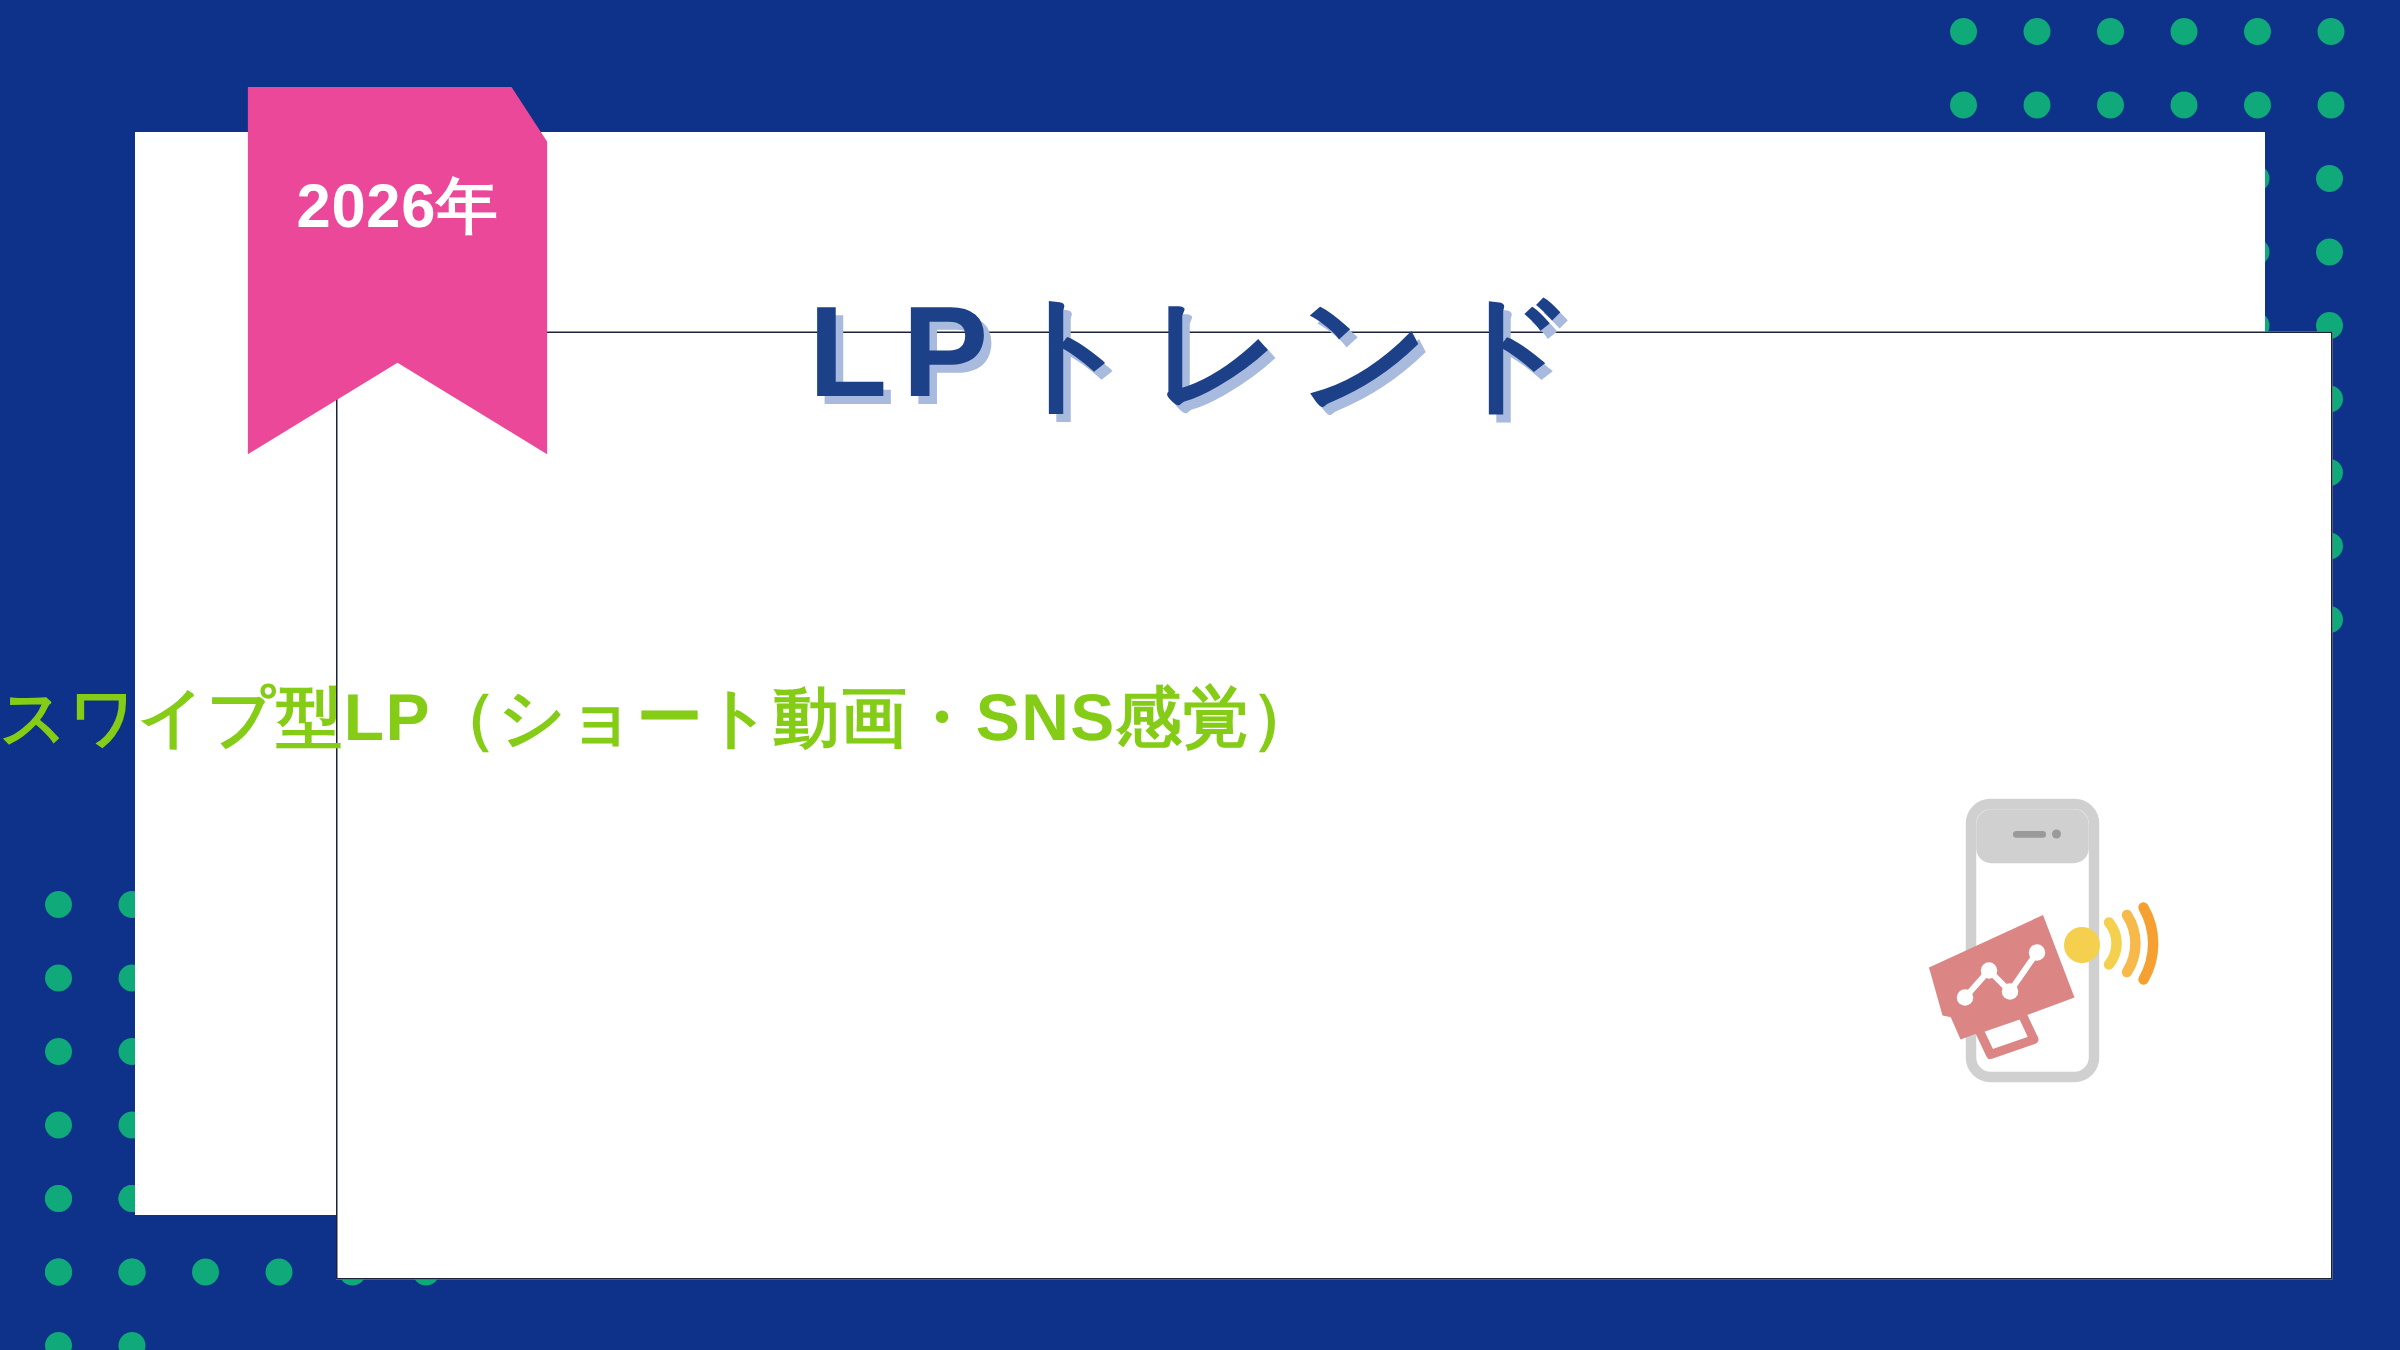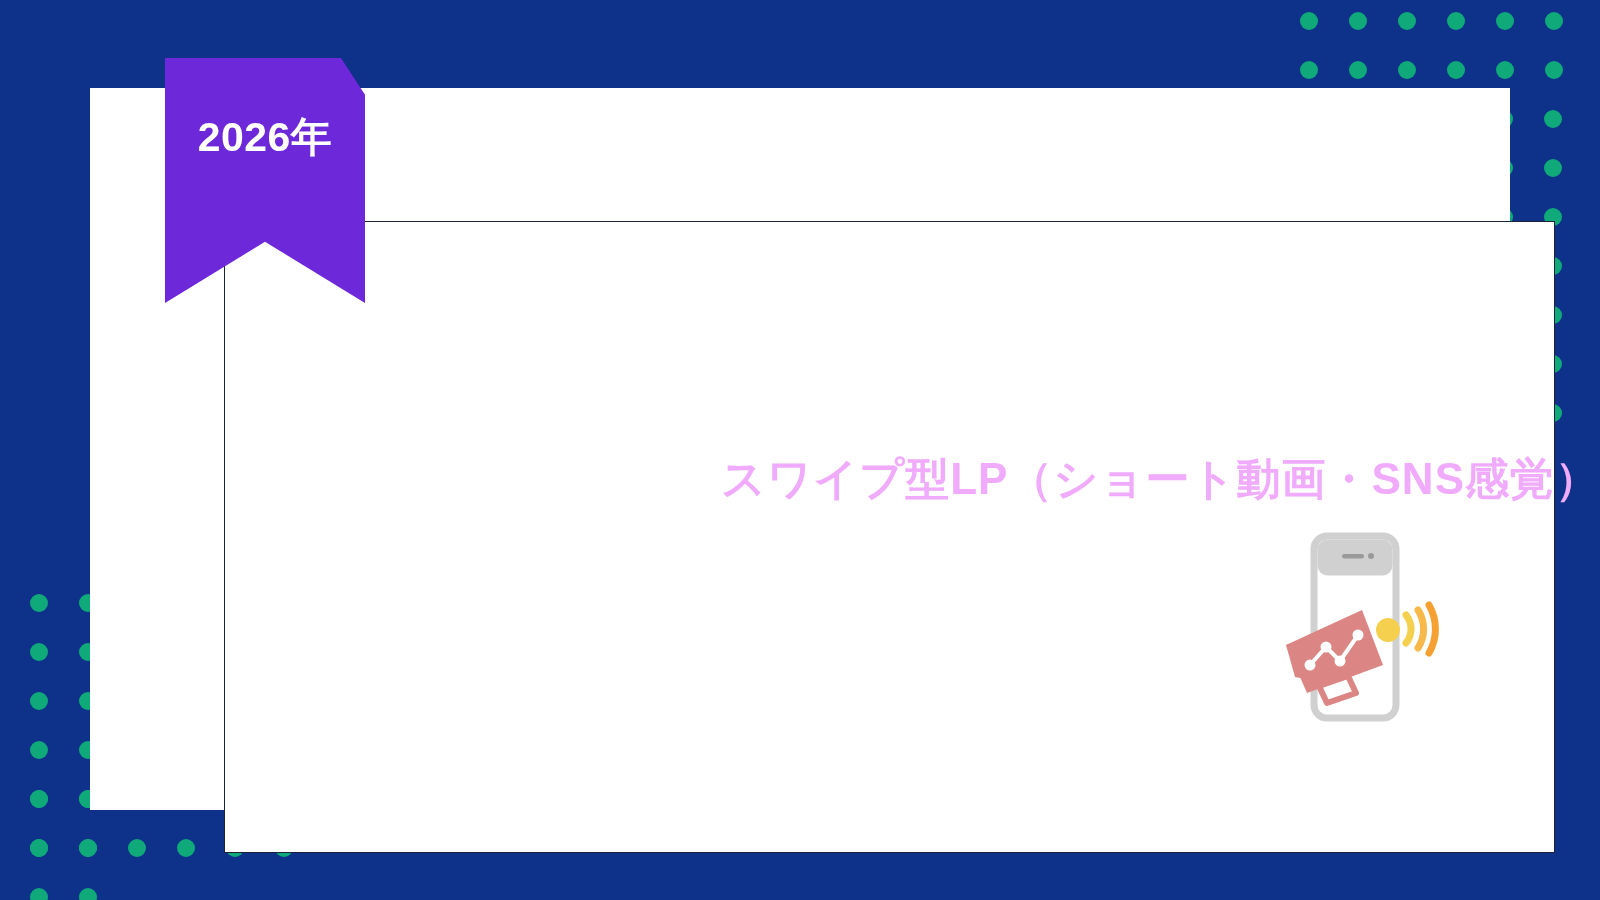--- a/index.html
+++ b/index.html
@@ -49,21 +49,21 @@
     background: #ffffff;
   }
 
   
   #ribbon {
     position: absolute;
     left: 165px;
     top: 58px;
     width: 200px;
     height: 245px;
-    background: #6d28d9;
+    background: #ec4899;
     -webkit-clip-path: polygon(0 0, 88% 0, 100% 15%, 100% 100%, 50% 75%, 0 100%);
     clip-path: polygon(0 0, 88% 0, 100% 15%, 100% 100%, 50% 75%, 0 100%);
     display: flex;
     flex-direction: column;
     align-items: center;
     justify-content: flex-start;
     padding-top: 50px;
     box-sizing: border-box;
   }
   .ribbon-line {
@@ -103,27 +103,26 @@
     letter-spacing: 2px;
     line-height: 1;
   }
 
   
   #body-lines {
     position: absolute;
     left: 0;
     right: 0;
     top: 443px;
-    text-align: right;
-    color: #f0abfc;
+    text-align: left;
+    color: #84cc16;
     font-size: 44px;
     font-weight: bold;
     line-height: 71px;
     letter-spacing: 1px;
-    padding-left: 24px;
   }
   .body-line { white-space: nowrap; }
 
   
   #illustration {
     position: absolute;
     left: 1270px;
     top: 530px;
     width: 170px;
     height: 195px;
@@ -199,20 +198,21 @@
     </div>
 
   <div id="white-card">
     <div id="inner-frame"></div>
   </div>
 
   <div id="ribbon">
     <div class="ribbon-line">2026年</div>
   </div>
 
+  <div id="headline">LPトレンド</div>
 
 
   <div id="body-lines">
     <div class="body-line">スワイプ型LP（ショート動画・SNS感覚）</div>
   </div>
 
   <div id="illustration">
     <svg width="170" height="195" viewBox="0 0 170 195" xmlns="http://www.w3.org/2000/svg">
 
       <g>

